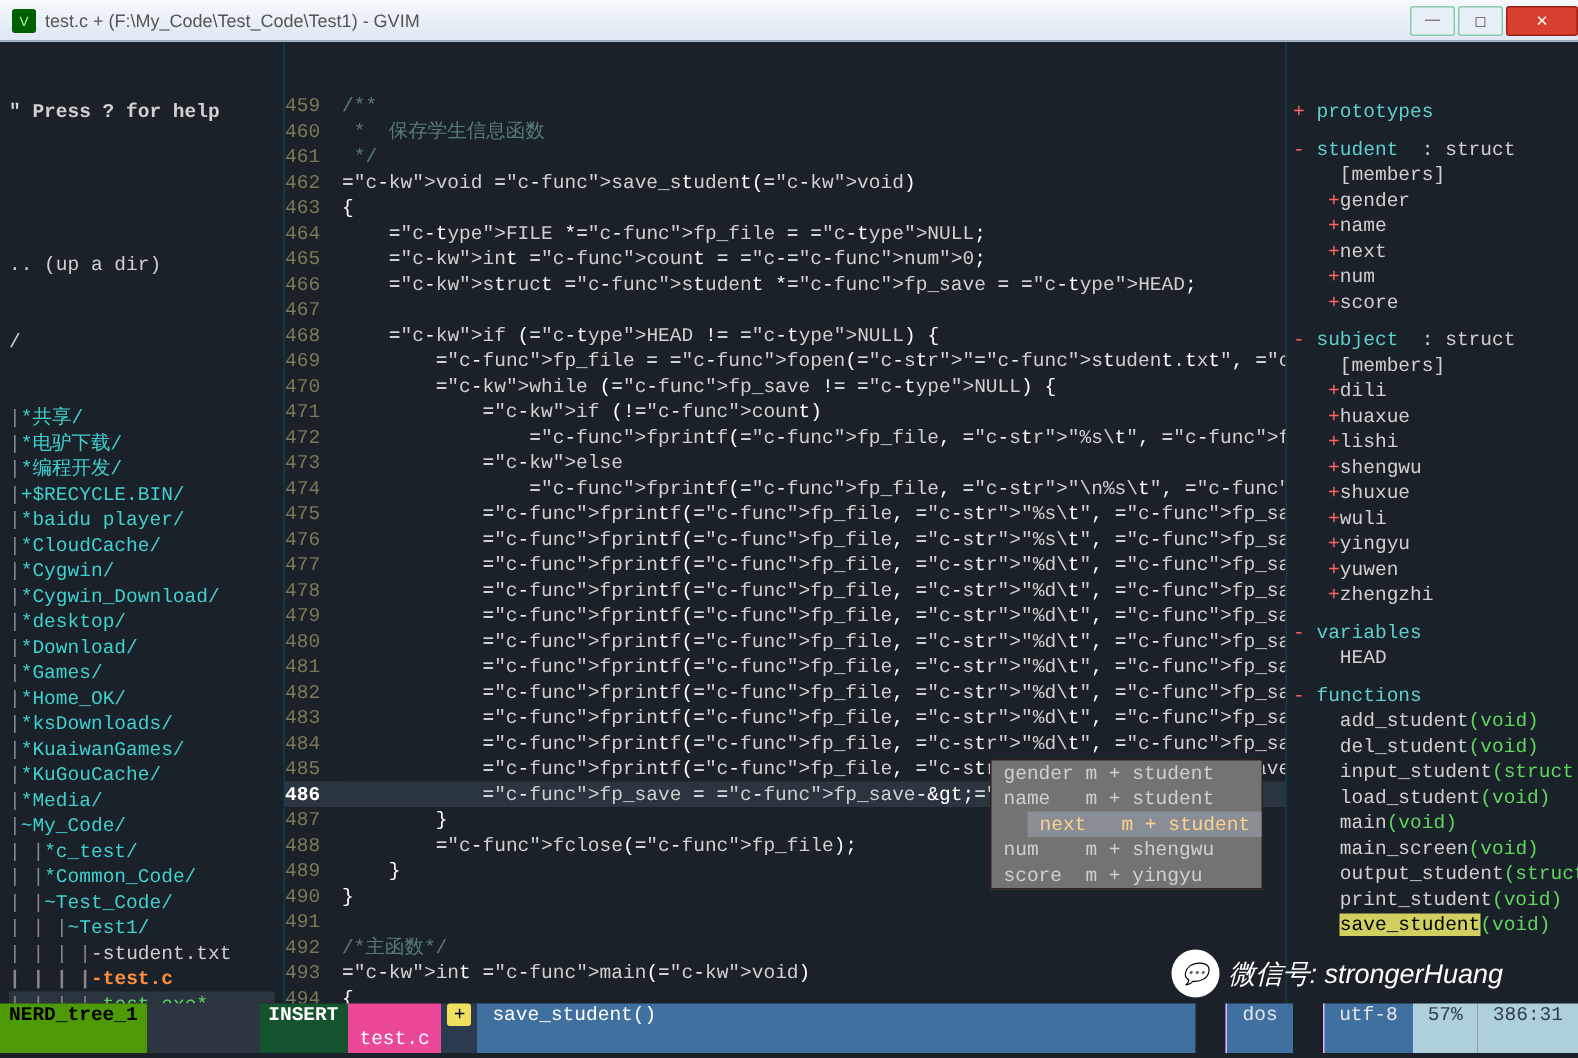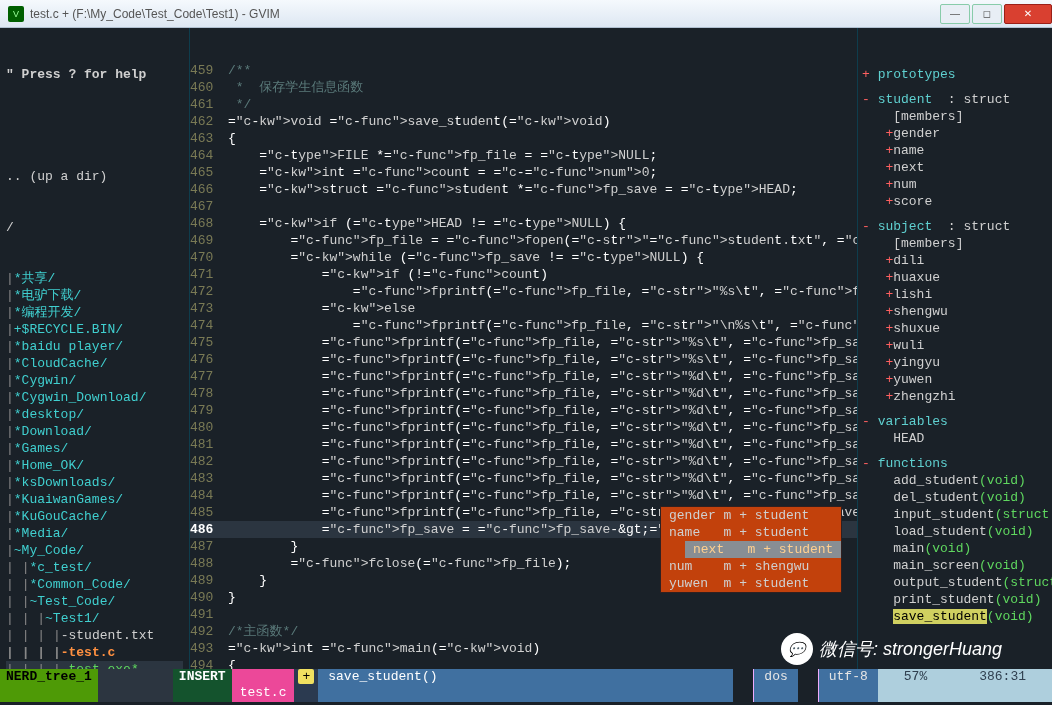--- a/index.html
+++ b/index.html
@@ -48,40 +48,40 @@
 .c-white { color:#fff; }
 .left-hdr { color:#d0d0d0; font-weight:bold; }
 .tag-sign { color:#ff6060; }
 .tag-name { color:#5fd0d0; }
 .tag-type { color:#5fd75f; }
 .tag-text { color:#d0d0d0; }
 .tag-hl { background:#d0d060; color:#000; }
 .popup {
   position:absolute;
   left:470px; top:478px;
-  background:#c2410c;
+  background:#737373;
   color:#d0d0d0;
   border:1px solid #302020;
 }
 .popup .prow { padding:0 8px; }
 .popup .prow.sel { background:#888e94; color:#ffd090;margin-left:24px; }
 .statusline {
   display:flex;
   height:33px;
   font-size:13px;
 }
 .sl-left-active { background:#4e9a06; color:#000; padding:0 6px; font-weight:bold; }
 .sl-left-rest { flex:0 0 auto; width:75px; background:#2c3540; }
 .sl-insert { background:#14532d; color:#fff; font-weight:bold; padding:0 6px; }
 .sl-file { background:#ec4899; color:#fff; padding:16px 8px; }
 .sl-mod { background:#2b3a50; color:#000; padding:0 4px; }
 .sl-mod span { background:#f0e060; color:#000; padding:0 4px; border-radius:2px; }
 .sl-func { background:#4070a0; color:#fff; padding:0 10px; flex:1; }
 .sl-enc { background:#4070a0; color:#e5e5e5; padding:0 10px; border-left:1px solid #f0abfc;margin-left:20px; }
-.sl-pos { background:#aecfdd; color:#304050; padding:0 26px; }
+.sl-pos { background:#aecfdd; color:#304050; padding:0 10px; }
 .bottombar {
   height:36px; background:#1a2128; color:#f0c040; padding:2px 8px; display:flex; align-items:center;
 }
 .watermark {
   position:absolute; right:50px; bottom:40px; color:#fff; font-family:"Microsoft YaHei",sans-serif; font-size:18px; font-style:italic; display:flex; align-items:center;
 }
 .watermark .wm-icon { width:32px; height:32px; border-radius:50%; background:#fff; display:flex; align-items:center; justify-content:center; font-size:14px; margin-right:6px; }
 .codearea { overflow:hidden; height:100%; }
 </style>
 </head>
@@ -102,21 +102,21 @@
   <div class="pane left">
     <div class="left-hdr">" Press ? for help</div>
     <div style="height:17px"></div>
     <div style="color:#d0d0d0">.. (up a dir)</div>
     <div style="color:#d0d0d0">/</div>
     <div id="tree-items"><div style="color: rgb(64, 208, 208);"><span style="color:#888">|</span>*共享/</div><div style="color: rgb(64, 208, 208);"><span style="color:#888">|</span>*电驴下载/</div><div style="color: rgb(64, 208, 208);"><span style="color:#888">|</span>*编程开发/</div><div style="color: rgb(64, 208, 208);"><span style="color:#888">|</span>+$RECYCLE.BIN/</div><div style="color: rgb(64, 208, 208);"><span style="color:#888">|</span>*baidu player/</div><div style="color: rgb(64, 208, 208);"><span style="color:#888">|</span>*CloudCache/</div><div style="color: rgb(64, 208, 208);"><span style="color:#888">|</span>*Cygwin/</div><div style="color: rgb(64, 208, 208);"><span style="color:#888">|</span>*Cygwin_Download/</div><div style="color: rgb(64, 208, 208);"><span style="color:#888">|</span>*desktop/</div><div style="color: rgb(64, 208, 208);"><span style="color:#888">|</span>*Download/</div><div style="color: rgb(64, 208, 208);"><span style="color:#888">|</span>*Games/</div><div style="color: rgb(64, 208, 208);"><span style="color:#888">|</span>*Home_OK/</div><div style="color: rgb(64, 208, 208);"><span style="color:#888">|</span>*ksDownloads/</div><div style="color: rgb(64, 208, 208);"><span style="color:#888">|</span>*KuaiwanGames/</div><div style="color: rgb(64, 208, 208);"><span style="color:#888">|</span>*KuGouCache/</div><div style="color: rgb(64, 208, 208);"><span style="color:#888">|</span>*Media/</div><div style="color: rgb(64, 208, 208);"><span style="color:#888">|</span>~My_Code/</div><div style="color: rgb(64, 208, 208);"><span style="color:#888">|</span> <span style="color:#888">|</span>*c_test/</div><div style="color: rgb(64, 208, 208);"><span style="color:#888">|</span> <span style="color:#888">|</span>*Common_Code/</div><div style="color: rgb(64, 208, 208);"><span style="color:#888">|</span> <span style="color:#888">|</span>~Test_Code/</div><div style="color: rgb(64, 208, 208);"><span style="color:#888">|</span> <span style="color:#888">|</span> <span style="color:#888">|</span>~Test1/</div><div style="color: rgb(208, 208, 208);"><span style="color:#888">|</span> <span style="color:#888">|</span> <span style="color:#888">|</span> <span style="color:#888">|</span>-student.txt</div><div style="color: rgb(255, 144, 64); font-weight: bold;"><span style="color:#888">|</span> <span style="color:#888">|</span> <span style="color:#888">|</span> <span style="color:#888">|</span>-test.c</div><div style="background: rgb(43, 53, 64); color: rgb(95, 215, 95);"><span style="color:#888">|</span> <span style="color:#888">|</span> <span style="color:#888">|</span> <span style="color:#888">|</span>-test.exe*</div></div>
   </div>
 
   <div class="pane center">
     <div class="codearea" id="code-area"><div class="codeline"><span class="gutter">459</span><span class="c-comment">/**</span></div><div class="codeline"><span class="gutter">460</span><span class="c-comment"> *  保存学生信息函数</span></div><div class="codeline"><span class="gutter">461</span><span class="c-comment"> */</span></div><div class="codeline"><span class="gutter">462</span><span class<span="" class="c-white">=</span>"c<span class="c-white">-</span>kw"&gt;void <span class<span="" class="c-white">=</span>"c<span class="c-white">-</span>func"&gt;save_s<span class="c-white">t</span>uden<span class="c-white">t</span><span class="c-white">(</span><span class<span="" class="c-white">=</span>"c<span class="c-white">-</span>kw"&gt;void<span class="c-white">)</span></div><div class="codeline"><span class="gutter">463</span><span class="c-white">{</span></div><div class="codeline"><span class="gutter">464</span>    <span class<span="" class="c-white">=</span>"c<span class="c-white">-</span><span class="c-white">t</span>ype"&gt;FILE <span class="c-white">*</span><span class<span="" class="c-white">=</span>"c<span class="c-white">-</span>func"&gt;fp_file <span class="c-white">=</span> <span class<span="" class="c-white">=</span>"c<span class="c-white">-</span><span class="c-white">t</span>ype"&gt;NULL<span class="c-white">;</span></div><div class="codeline"><span class="gutter">465</span>    <span class<span="" class="c-white">=</span>"c<span class="c-white">-</span>kw"&gt;in<span class="c-white">t</span> <span class<span="" class="c-white">=</span>"c<span class="c-white">-</span>func"&gt;coun<span class="c-white">t</span> <span class="c-white">=</span> <span class<span="" class="c-white">=</span>"c<span class="c-white">-</span><span class<span="" class="c-white">=</span>"c<span class="c-white">-</span>func"&gt;num"&gt;0<span class="c-white">;</span></div><div class="codeline"><span class="gutter">466</span>    <span class<span="" class="c-white">=</span>"c<span class="c-white">-</span>kw"&gt;s<span class="c-white">t</span>ruc<span class="c-white">t</span> <span class<span="" class="c-white">=</span>"c<span class="c-white">-</span>func"&gt;s<span class="c-white">t</span>uden<span class="c-white">t</span> <span class="c-white">*</span><span class<span="" class="c-white">=</span>"c<span class="c-white">-</span>func"&gt;fp_save <span class="c-white">=</span> <span class<span="" class="c-white">=</span>"c<span class="c-white">-</span><span class="c-white">t</span>ype"&gt;HEAD<span class="c-white">;</span></div><div class="codeline"><span class="gutter">467</span></div><div class="codeline"><span class="gutter">468</span>    <span class<span="" class="c-white">=</span>"c<span class="c-white">-</span>kw"&gt;if <span class="c-white">(</span><span class<span="" class="c-white">=</span>"c<span class="c-white">-</span><span class="c-white">t</span>ype"&gt;HEAD <span class="c-white">!</span><span class="c-white">=</span> <span class<span="" class="c-white">=</span>"c<span class="c-white">-</span><span class="c-white">t</span>ype"&gt;NULL<span class="c-white">)</span> <span class="c-white">{</span></div><div class="codeline"><span class="gutter">469</span>        <span class<span="" class="c-white">=</span>"c<span class="c-white">-</span>func"&gt;fp_file <span class="c-white">=</span> <span class<span="" class="c-white">=</span>"c<span class="c-white">-</span>func"&gt;fopen<span class="c-white">(</span><span class<span="" class="c-white">=</span>"c<span class="c-white">-</span>s<span class="c-white">t</span>r"&gt;"<span class<span="" class="c-white">=</span>"c<span class="c-white">-</span>func"&gt;s<span class="c-white">t</span>uden<span class="c-white">t</span>.<span class="c-white">t</span>x<span class="c-white">t</span>"<span class="c-white">,</span> <span class<span="" class="c-white">=</span>"csr"&gt;"w"</div><div class="codeline"><span class="gutter">470</span>        <span class<span="" class="c-white">=</span>"c<span class="c-white">-</span>kw"&gt;while <span class="c-white">(</span><span class<span="" class="c-white">=</span>"c<span class="c-white">-</span>func"&gt;fp_save <span class="c-white">!</span><span class="c-white">=</span> <span class<span="" class="c-white">=</span>"c<span class="c-white">-</span><span class="c-white">t</span>ype"&gt;NULL<span class="c-white">)</span> <span class="c-white">{</span></div><div class="codeline"><span class="gutter">471</span>            <span class<span="" class="c-white">=</span>"c<span class="c-white">-</span>kw"&gt;if <span class="c-white">(</span><span class="c-white">!</span><span class<span="" class="c-white">=</span>"c<span class="c-white">-</span>func"&gt;coun<span class="c-white">t</span><span class="c-white">)</span></div><div class="codeline"><span class="gutter">472</span>                <span class<span="" class="c-white">=</span>"c<span class="c-white">-</span>func"&gt;fprin<span class="c-white">t</span>f<span class="c-white">(</span><span class<span="" class="c-white">=</span>"c<span class="c-white">-</span>func"&gt;fp_file<span class="c-white">,</span> <span class<span="" class="c-white">=</span>"c<span class="c-white">-</span>s<span class="c-white">t</span>r"&gt;"%s\<span class="c-white">t</span>"<span class="c-white">,</span> <span class<span="" class="c-white">=</span>"c<span class="c-white">-</span>func"&gt;fp_save"cfunc"&gt;num "cfunc"&gt;coun  "c"cfunc"&gt;num"&gt;1</div><div class="codeline"><span class="gutter">473</span>            <span class<span="" class="c-white">=</span>"c<span class="c-white">-</span>kw"&gt;else</div><div class="codeline"><span class="gutter">474</span>                <span class<span="" class="c-white">=</span>"c<span class="c-white">-</span>func"&gt;fprin<span class="c-white">t</span>f<span class="c-white">(</span><span class<span="" class="c-white">=</span>"c<span class="c-white">-</span>func"&gt;fp_file<span class="c-white">,</span> <span class<span="" class="c-white">=</span>"c<span class="c-white">-</span>s<span class="c-white">t</span>r"&gt;"\n%s\<span class="c-white">t</span>"<span class="c-white">,</span> <span class<span="" class="c-white">=</span>"c<span class="c-white">-</span>func"&gt;fp_save"cfunc"&gt;num</div><div class="codeline"><span class="gutter">475</span>            <span class<span="" class="c-white">=</span>"c<span class="c-white">-</span>func"&gt;fprin<span class="c-white">t</span>f<span class="c-white">(</span><span class<span="" class="c-white">=</span>"c<span class="c-white">-</span>func"&gt;fp_file<span class="c-white">,</span> <span class<span="" class="c-white">=</span>"c<span class="c-white">-</span>s<span class="c-white">t</span>r"&gt;"%s\<span class="c-white">t</span>"<span class="c-white">,</span> <span class<span="" class="c-white">=</span>"c<span class="c-white">-</span>func"&gt;fp_save"cfunc"&gt;name</div><div class="codeline"><span class="gutter">476</span>            <span class<span="" class="c-white">=</span>"c<span class="c-white">-</span>func"&gt;fprin<span class="c-white">t</span>f<span class="c-white">(</span><span class<span="" class="c-white">=</span>"c<span class="c-white">-</span>func"&gt;fp_file<span class="c-white">,</span> <span class<span="" class="c-white">=</span>"c<span class="c-white">-</span>s<span class="c-white">t</span>r"&gt;"%s\<span class="c-white">t</span>"<span class="c-white">,</span> <span class<span="" class="c-white">=</span>"c<span class="c-white">-</span>func"&gt;fp_save"cfunc"&gt;ender</div><div class="codeline"><span class="gutter">477</span>            <span class<span="" class="c-white">=</span>"c<span class="c-white">-</span>func"&gt;fprin<span class="c-white">t</span>f<span class="c-white">(</span><span class<span="" class="c-white">=</span>"c<span class="c-white">-</span>func"&gt;fp_file<span class="c-white">,</span> <span class<span="" class="c-white">=</span>"c<span class="c-white">-</span>s<span class="c-white">t</span>r"&gt;"%d\<span class="c-white">t</span>"<span class="c-white">,</span> <span class<span="" class="c-white">=</span>"c<span class="c-white">-</span>func"&gt;fp_save"cfunc"&gt;score."cfunc"&gt;yuwen</div><div class="codeline"><span class="gutter">478</span>            <span class<span="" class="c-white">=</span>"c<span class="c-white">-</span>func"&gt;fprin<span class="c-white">t</span>f<span class="c-white">(</span><span class<span="" class="c-white">=</span>"c<span class="c-white">-</span>func"&gt;fp_file<span class="c-white">,</span> <span class<span="" class="c-white">=</span>"c<span class="c-white">-</span>s<span class="c-white">t</span>r"&gt;"%d\<span class="c-white">t</span>"<span class="c-white">,</span> <span class<span="" class="c-white">=</span>"c<span class="c-white">-</span>func"&gt;fp_save"cfunc"&gt;score."cfunc"&gt;shuxue</div><div class="codeline"><span class="gutter">479</span>            <span class<span="" class="c-white">=</span>"c<span class="c-white">-</span>func"&gt;fprin<span class="c-white">t</span>f<span class="c-white">(</span><span class<span="" class="c-white">=</span>"c<span class="c-white">-</span>func"&gt;fp_file<span class="c-white">,</span> <span class<span="" class="c-white">=</span>"c<span class="c-white">-</span>s<span class="c-white">t</span>r"&gt;"%d\<span class="c-white">t</span>"<span class="c-white">,</span> <span class<span="" class="c-white">=</span>"c<span class="c-white">-</span>func"&gt;fp_save"cfunc"&gt;score."cfunc"&gt;yinyu</div><div class="codeline"><span class="gutter">480</span>            <span class<span="" class="c-white">=</span>"c<span class="c-white">-</span>func"&gt;fprin<span class="c-white">t</span>f<span class="c-white">(</span><span class<span="" class="c-white">=</span>"c<span class="c-white">-</span>func"&gt;fp_file<span class="c-white">,</span> <span class<span="" class="c-white">=</span>"c<span class="c-white">-</span>s<span class="c-white">t</span>r"&gt;"%d\<span class="c-white">t</span>"<span class="c-white">,</span> <span class<span="" class="c-white">=</span>"c<span class="c-white">-</span>func"&gt;fp_save"cfunc"&gt;score."cfunc"&gt;wuli</div><div class="codeline"><span class="gutter">481</span>            <span class<span="" class="c-white">=</span>"c<span class="c-white">-</span>func"&gt;fprin<span class="c-white">t</span>f<span class="c-white">(</span><span class<span="" class="c-white">=</span>"c<span class="c-white">-</span>func"&gt;fp_file<span class="c-white">,</span> <span class<span="" class="c-white">=</span>"c<span class="c-white">-</span>s<span class="c-white">t</span>r"&gt;"%d\<span class="c-white">t</span>"<span class="c-white">,</span> <span class<span="" class="c-white">=</span>"c<span class="c-white">-</span>func"&gt;fp_save"cfunc"&gt;score."cfunc"&gt;huaxue</div><div class="codeline"><span class="gutter">482</span>            <span class<span="" class="c-white">=</span>"c<span class="c-white">-</span>func"&gt;fprin<span class="c-white">t</span>f<span class="c-white">(</span><span class<span="" class="c-white">=</span>"c<span class="c-white">-</span>func"&gt;fp_file<span class="c-white">,</span> <span class<span="" class="c-white">=</span>"c<span class="c-white">-</span>s<span class="c-white">t</span>r"&gt;"%d\<span class="c-white">t</span>"<span class="c-white">,</span> <span class<span="" class="c-white">=</span>"c<span class="c-white">-</span>func"&gt;fp_save"cfunc"&gt;score."cfunc"&gt;shenwu</div><div class="codeline"><span class="gutter">483</span>            <span class<span="" class="c-white">=</span>"c<span class="c-white">-</span>func"&gt;fprin<span class="c-white">t</span>f<span class="c-white">(</span><span class<span="" class="c-white">=</span>"c<span class="c-white">-</span>func"&gt;fp_file<span class="c-white">,</span> <span class<span="" class="c-white">=</span>"c<span class="c-white">-</span>s<span class="c-white">t</span>r"&gt;"%d\<span class="c-white">t</span>"<span class="c-white">,</span> <span class<span="" class="c-white">=</span>"c<span class="c-white">-</span>func"&gt;fp_save"cfunc"&gt;score."cfunc"&gt;dili</div><div class="codeline"><span class="gutter">484</span>            <span class<span="" class="c-white">=</span>"c<span class="c-white">-</span>func"&gt;fprin<span class="c-white">t</span>f<span class="c-white">(</span><span class<span="" class="c-white">=</span>"c<span class="c-white">-</span>func"&gt;fp_file<span class="c-white">,</span> <span class<span="" class="c-white">=</span>"c<span class="c-white">-</span>s<span class="c-white">t</span>r"&gt;"%d\<span class="c-white">t</span>"<span class="c-white">,</span> <span class<span="" class="c-white">=</span>"c<span class="c-white">-</span>func"&gt;fp_save"cfunc"&gt;score."cfunc"&gt;lishi</div><div class="codeline"><span class="gutter">485</span>            <span class<span="" class="c-white">=</span>"c<span class="c-white">-</span>func"&gt;fprin<span class="c-white">t</span>f<span class="c-white">(</span><span class<span="" class="c-white">=</span>"c<span class="c-white">-</span>func"&gt;fp_file<span class="c-white">,</span> <span class<span="" class="c-white">=</span>"c<span class="c-white">-</span>s<span class="c-white">t</span>r"&gt;"%d"<span class="c-white">,</span> <span class<span="" class="c-white">=</span>"c<span class="c-white">-</span>func"&gt;fp_save"cfunc"&gt;score."cfunc"&gt;zhenzhi</div><div class="codeline hl"><span class="gutter hl">486</span>            <span class<span="" class="c-white">=</span>"c<span class="c-white">-</span>func"&gt;fp_save <span class="c-white">=</span> <span class<span="" class="c-white">=</span>"c<span class="c-white">-</span>func"&gt;fp_save<span class="c-white">-</span><span class="c-white">&amp;</span><span class="c-white">g</span><span class="c-white">t</span><span class="c-white">;</span><span class<span="" class="c-white">=</span>"c<span class="c-white">-</span>func"&gt;nex<span class="c-white">t</span><span class="c-white">;</span></div><div class="codeline"><span class="gutter">487</span>        <span class="c-white">}</span></div><div class="codeline"><span class="gutter">488</span>        <span class<span="" class="c-white">=</span>"c<span class="c-white">-</span>func"&gt;fclose<span class="c-white">(</span><span class<span="" class="c-white">=</span>"c<span class="c-white">-</span>func"&gt;fp_file<span class="c-white">)</span><span class="c-white">;</span></div><div class="codeline"><span class="gutter">489</span>    <span class="c-white">}</span></div><div class="codeline"><span class="gutter">490</span><span class="c-white">}</span></div><div class="codeline"><span class="gutter">491</span></div><div class="codeline"><span class="gutter">492</span><span class="c-comment">/*主函数*/</span></div><div class="codeline"><span class="gutter">493</span><span class<span="" class="c-white">=</span>"c<span class="c-white">-</span>kw"&gt;in<span class="c-white">t</span> <span class<span="" class="c-white">=</span>"c<span class="c-white">-</span>func"&gt;main<span class="c-white">(</span><span class<span="" class="c-white">=</span>"c<span class="c-white">-</span>kw"&gt;void<span class="c-white">)</span></div><div class="codeline"><span class="gutter">494</span><span class="c-white">{</span></div></div>
-    <div class="popup" id="popup"><div class="prow">gender m + student</div><div class="prow">name   m + student</div><div class="prow sel">next   m + student</div><div class="prow">num    m + shengwu</div><div class="prow">yuwen  m + student</div></div>
+    <div class="popup" id="popup"><div class="prow">gender m + student</div><div class="prow">name   m + student</div><div class="prow sel">next   m + student</div><div class="prow">num    m + shengwu</div><div class="prow">score  m + yingyu</div></div>
   </div>
 
   <div class="pane right">
     <div id="tagbar"><div><span class="tag-sign">+</span> <span class="tag-name">prototypes</span></div><div style="height: 8px;"></div><div><span class="tag-sign">-</span> <span class="tag-name">student </span><span class="tag-text"> : struct</span></div><div>&nbsp;&nbsp;&nbsp;&nbsp;<span class="tag-text">[members]</span></div><div>&nbsp;&nbsp;&nbsp;<span class="tag-sign">+</span><span class="tag-text">gender</span></div><div>&nbsp;&nbsp;&nbsp;<span class="tag-sign">+</span><span class="tag-text">name</span></div><div>&nbsp;&nbsp;&nbsp;<span class="tag-sign">+</span><span class="tag-text">next</span></div><div>&nbsp;&nbsp;&nbsp;<span class="tag-sign">+</span><span class="tag-text">num</span></div><div>&nbsp;&nbsp;&nbsp;<span class="tag-sign">+</span><span class="tag-text">score</span></div><div style="height: 8px;"></div><div><span class="tag-sign">-</span> <span class="tag-name">subject </span><span class="tag-text"> : struct</span></div><div>&nbsp;&nbsp;&nbsp;&nbsp;<span class="tag-text">[members]</span></div><div>&nbsp;&nbsp;&nbsp;<span class="tag-sign">+</span><span class="tag-text">dili</span></div><div>&nbsp;&nbsp;&nbsp;<span class="tag-sign">+</span><span class="tag-text">huaxue</span></div><div>&nbsp;&nbsp;&nbsp;<span class="tag-sign">+</span><span class="tag-text">lishi</span></div><div>&nbsp;&nbsp;&nbsp;<span class="tag-sign">+</span><span class="tag-text">shengwu</span></div><div>&nbsp;&nbsp;&nbsp;<span class="tag-sign">+</span><span class="tag-text">shuxue</span></div><div>&nbsp;&nbsp;&nbsp;<span class="tag-sign">+</span><span class="tag-text">wuli</span></div><div>&nbsp;&nbsp;&nbsp;<span class="tag-sign">+</span><span class="tag-text">yingyu</span></div><div>&nbsp;&nbsp;&nbsp;<span class="tag-sign">+</span><span class="tag-text">yuwen</span></div><div>&nbsp;&nbsp;&nbsp;<span class="tag-sign">+</span><span class="tag-text">zhengzhi</span></div><div style="height: 8px;"></div><div><span class="tag-sign">-</span> <span class="tag-name">variables</span></div><div>&nbsp;&nbsp;&nbsp;&nbsp;<span class="tag-text">HEAD</span></div><div style="height: 8px;"></div><div><span class="tag-sign">-</span> <span class="tag-name">functions</span></div><div>&nbsp;&nbsp;&nbsp;&nbsp;<span class="tag-text">add_student</span><span class="tag-type">(void)</span></div><div>&nbsp;&nbsp;&nbsp;&nbsp;<span class="tag-text">del_student</span><span class="tag-type">(void)</span></div><div>&nbsp;&nbsp;&nbsp;&nbsp;<span class="tag-text">input_student</span><span class="tag-type">(struct</span></div><div>&nbsp;&nbsp;&nbsp;&nbsp;<span class="tag-text">load_student</span><span class="tag-type">(void)</span></div><div>&nbsp;&nbsp;&nbsp;&nbsp;<span class="tag-text">main</span><span class="tag-type">(void)</span></div><div>&nbsp;&nbsp;&nbsp;&nbsp;<span class="tag-text">main_screen</span><span class="tag-type">(void)</span></div><div>&nbsp;&nbsp;&nbsp;&nbsp;<span class="tag-text">output_student</span><span class="tag-type">(struct</span></div><div>&nbsp;&nbsp;&nbsp;&nbsp;<span class="tag-text">print_student</span><span class="tag-type">(void)</span></div><div>&nbsp;&nbsp;&nbsp;&nbsp;<span class="tag-hl">save_student</span><span class="tag-type">(void)</span></div><div style="height: 8px;"></div></div>
   </div>
 
 </div>
 
 <div class="statusline">
   <span class="sl-left-active">NERD_tree_1</span>

